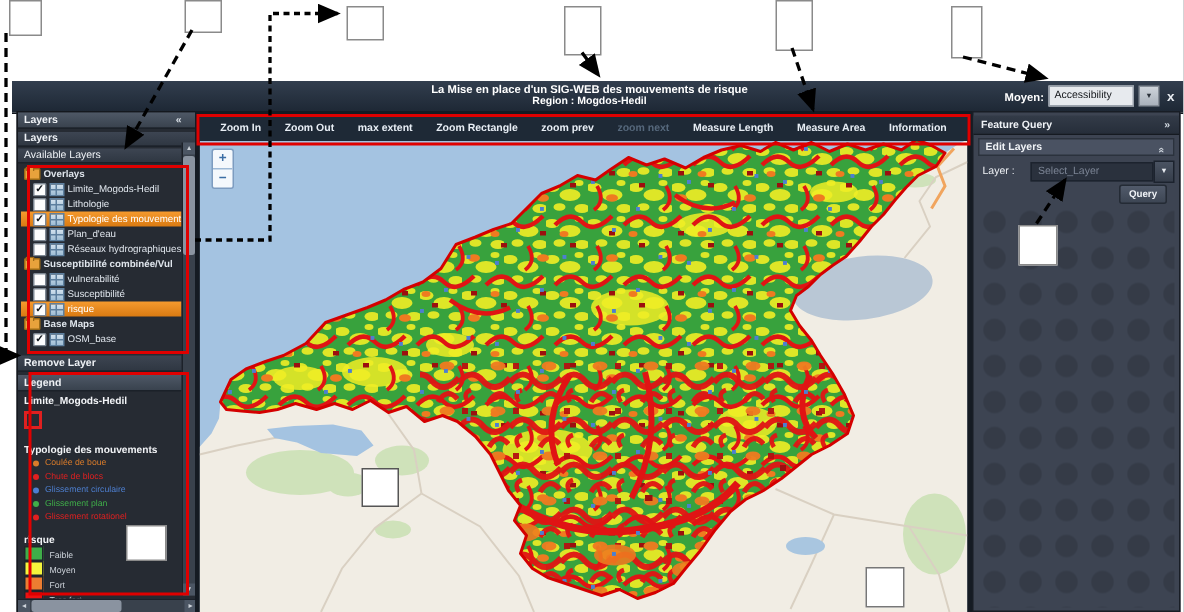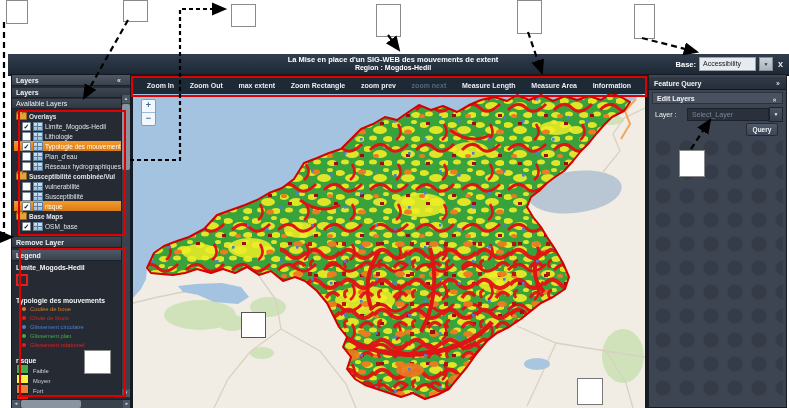--- a/index.html
+++ b/index.html
@@ -108,25 +108,25 @@
   .callout{background:#fff;border:1px solid #8a8a8a;}
   #arrows{left:0;top:0;width:789px;height:408px;pointer-events:none;}
 </style>
 </head>
 <body>
 
 <div id="screen">
 
   <div class="abs" id="topbar">
     <div class="abs" id="title-block">
-      <div id="title-line1">La Mise en place d'un SIG-WEB des mouvements de extent</div>
+      <div id="title-line1">La Mise en place d'un SIG-WEB des mouvements de risque</div>
       <div id="title-line2">Region : Mogdos-Hedil</div>
     </div>
     <div class="abs" id="theme-area">
-      <span id="theme-label">Base:</span>
+      <span id="theme-label">Moyen:</span>
       <span id="theme-select">Accessibility</span>
       <span id="theme-arrow">▼</span>
       <span id="theme-close">x</span>
     </div>
   </div>
 
   <div class="abs" id="left-panel">
     <div class="panel-hdr" style="top:0;">
       <span>Layers</span>
       <span class="hdr-ico">«</span>

